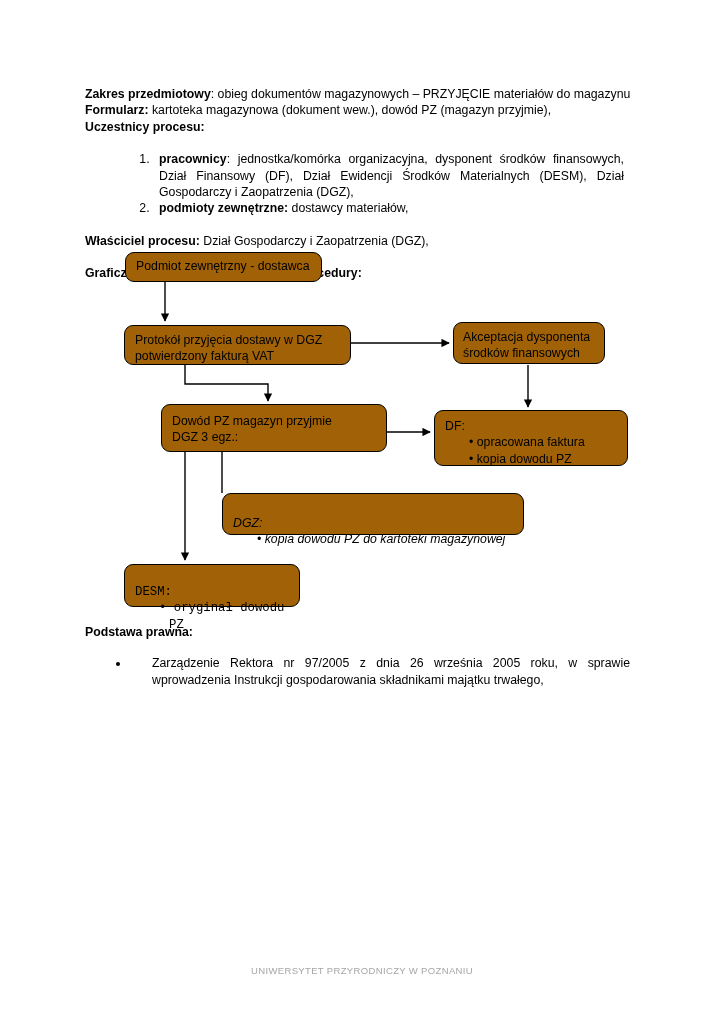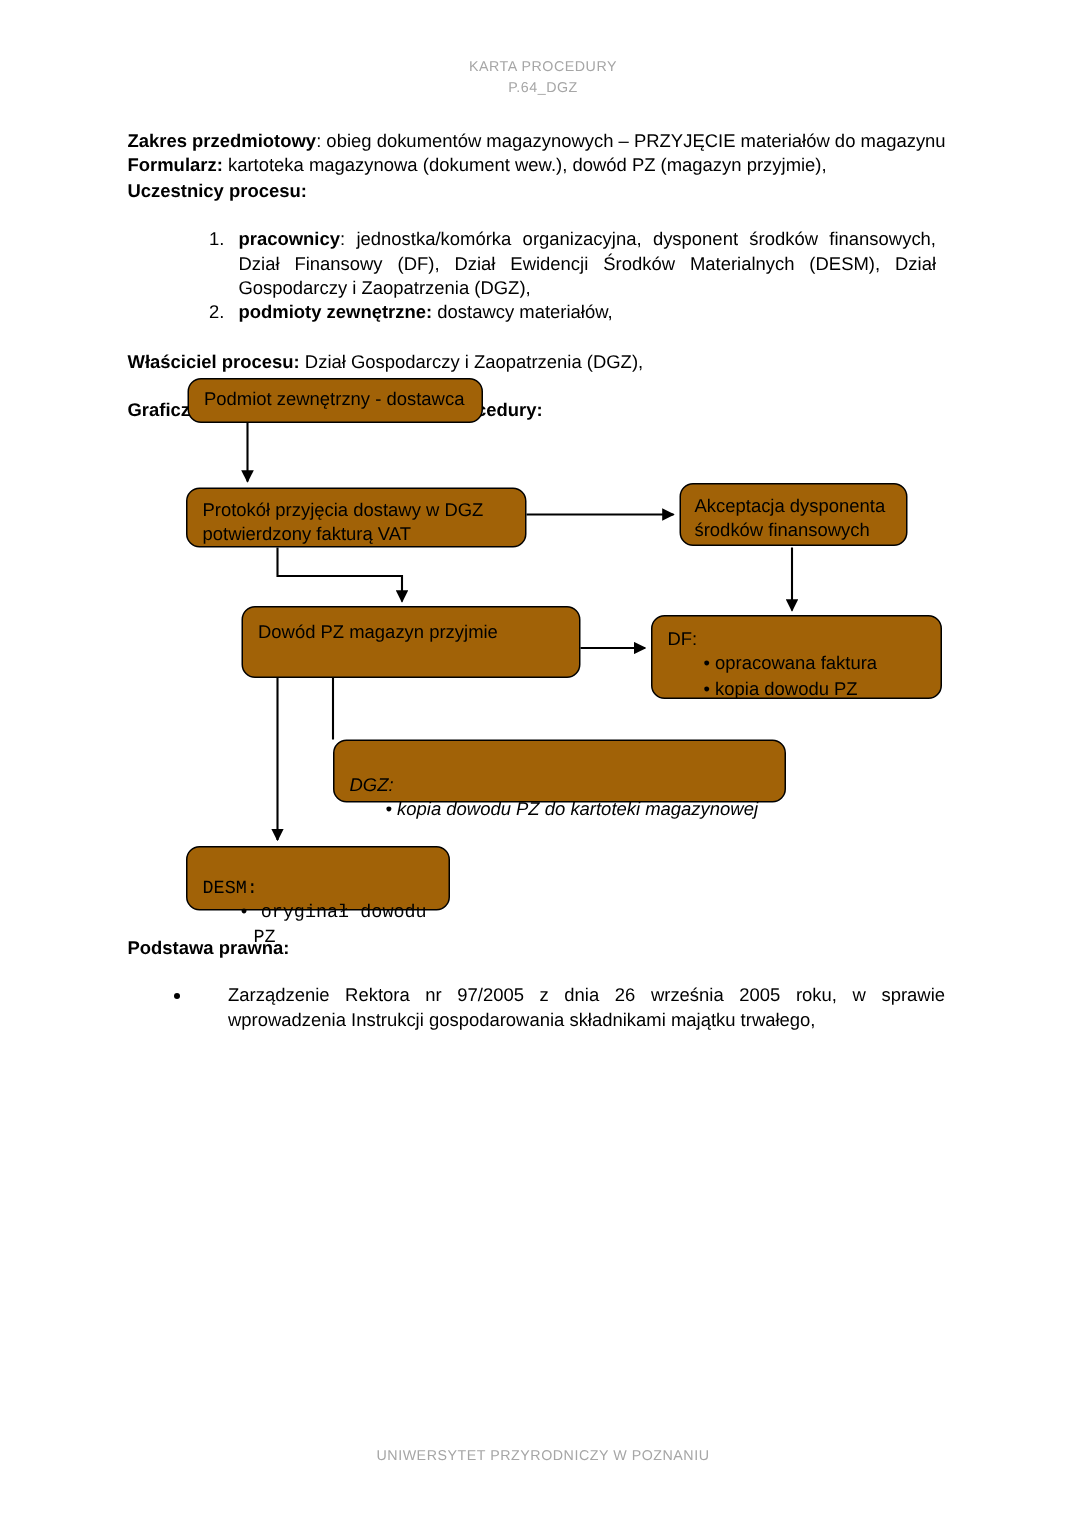--- a/index.html
+++ b/index.html
@@ -119,24 +119,20 @@
     display: block;
     padding-left: 34px;
     text-indent: -10px;
   }
 </style>
 </head>
 <body>
 
 <div id="page">
 
-  <div class="doc-header">
-    <div>KARTA PROCEDURY</div>
-    <div>P.64_DGZ</div>
-  </div>
 
   <div class="content">
 
 
     <div class="line"><span class="b">Zakres przedmiotowy</span><span>: obieg dokumentów magazynowych – PRZYJĘCIE materiałów do magazynu</span></div>
 
     <div class="line"><span class="b">Formularz:</span><span> kartoteka magazynowa (dokument  wew.), dowód PZ (magazyn przyjmie),</span></div>
 
     <div class="line b">Uczestnicy procesu:</div>
 
@@ -183,20 +179,21 @@
     <span class="ln">potwierdzony fakturą VAT</span>
   </div>
 
   <div class="node" style="left:453px; top:322px; width:152px; height:42px; padding-left:9px; padding-right:9px;">
     <span class="ln">Akceptacja   dysponenta</span>
     <span class="ln">środków finansowych</span>
   </div>
 
   <div class="node" style="left:161px; top:404px; width:226px; height:48px; padding-top:8px;">
     <span class="ln">Dowód PZ magazyn przyjmie</span>
+    <span class="ln">DGZ 3 egz.:</span>
   </div>
 
   <div class="node" style="left:434px; top:410px; width:194px; height:56px; padding-top:7px;">
     <span class="ln">DF:</span>
     <span class="bullet-ln">• opracowana faktura</span>
     <span class="bullet-ln">• kopia dowodu PZ</span>
   </div>
 
   <div class="node" style="left:222px; top:493px; width:302px; height:42px; padding-top:21px;font-style:italic;">
     <span class="ln">DGZ:</span>

